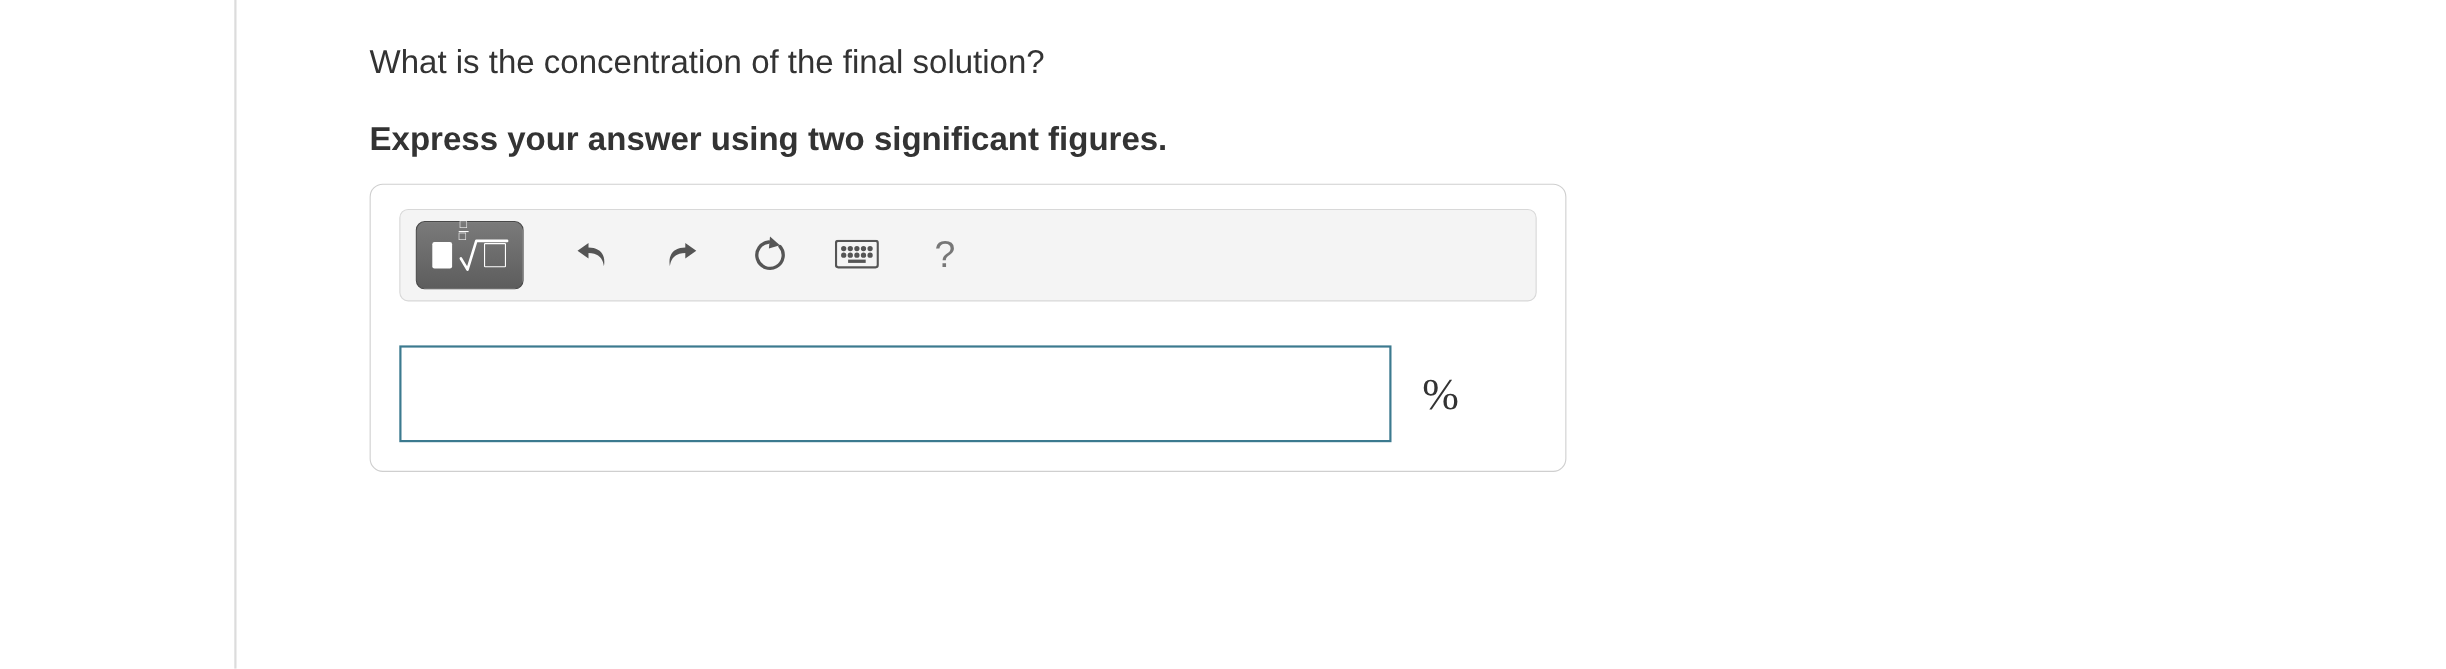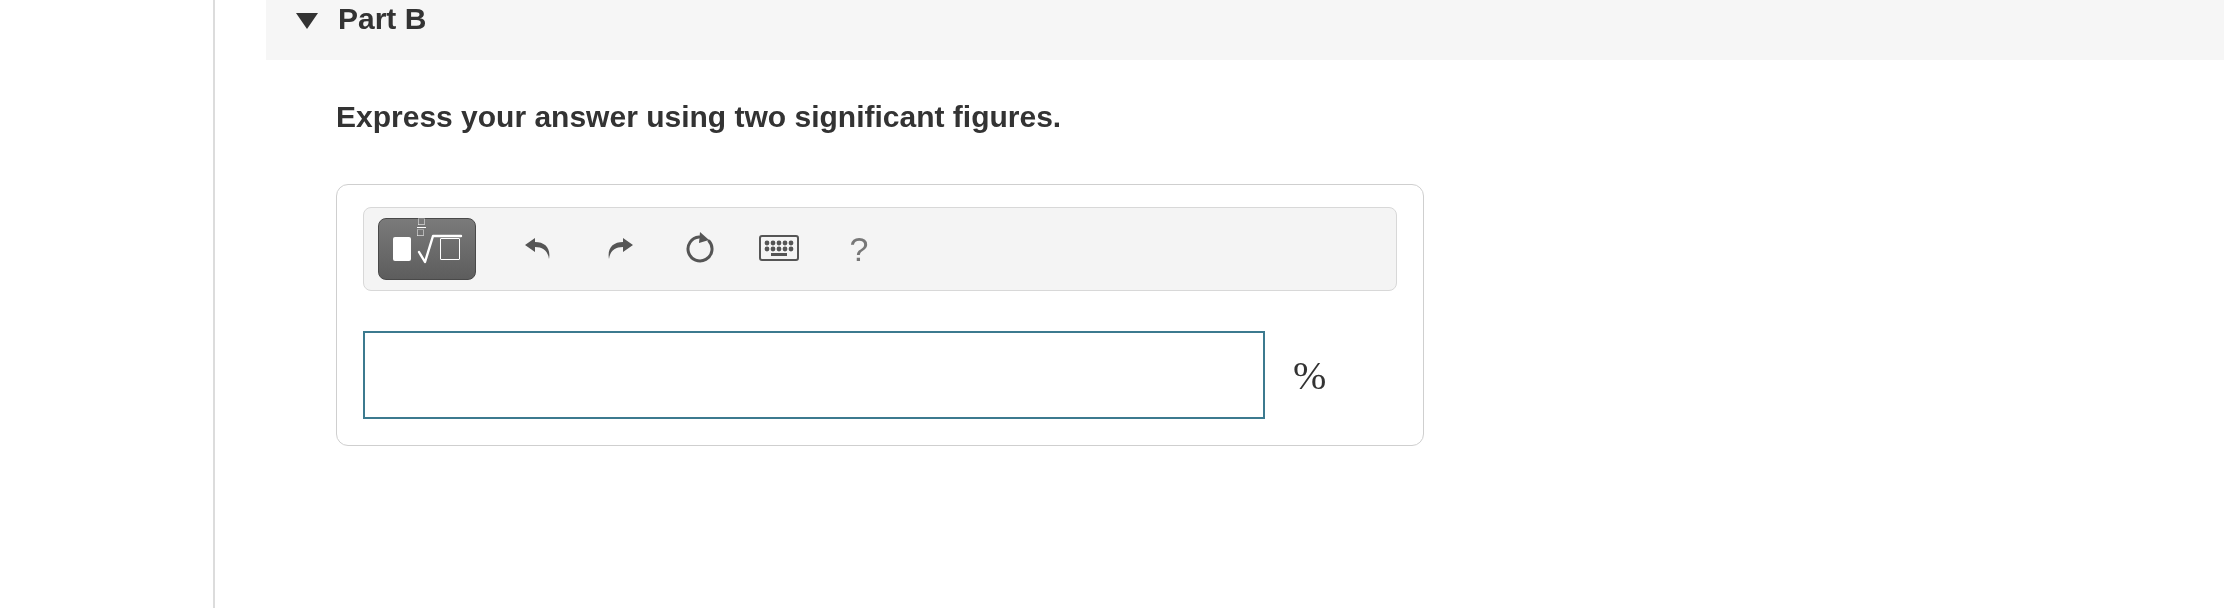--- a/index.html
+++ b/index.html
@@ -55,21 +55,21 @@
   }
   .prompt {
     font-size: 30px;
     color: #333;
     margin-bottom: 36px;
   }
   .instruction {
     font-size: 30px;
     font-weight: 700;
     color: #333;
-    margin-bottom: 50px;
+    margin-bottom: 23px;
   }
   .answer-box {
     width: 1088px;
     border: 1px solid #cfcfcf;
     border-radius: 12px;
     padding: 22px 26px 26px 26px;
   }
   .toolbar {
     background: #f4f4f4;
     border: 1px solid #d8d8d8;
@@ -141,26 +141,23 @@
   }
 </style>
 </head>
 <body>
 
 <div class="page">
   <div class="left-divider"></div>
 
   <div class="content">
 
-    <div class="part-header">
-      <div class="tri"></div>
-      <div class="title">Part B</div>
-    </div>
 
     <div class="body">
+      <div class="prompt">What is the concentration of the final solution?</div>
       <div class="instruction">Express your answer using two significant figures.</div>
 
       <div class="answer-box">
 
         <div class="toolbar">
 
           <div class="tb-btn dark">
             <span class="mt-icon">
               <span class="mt-box"></span>
               <span class="mt-root">

